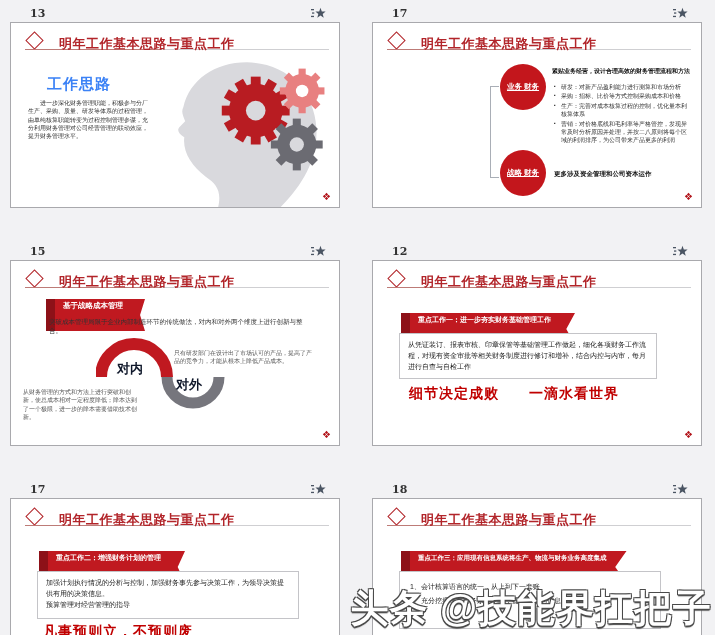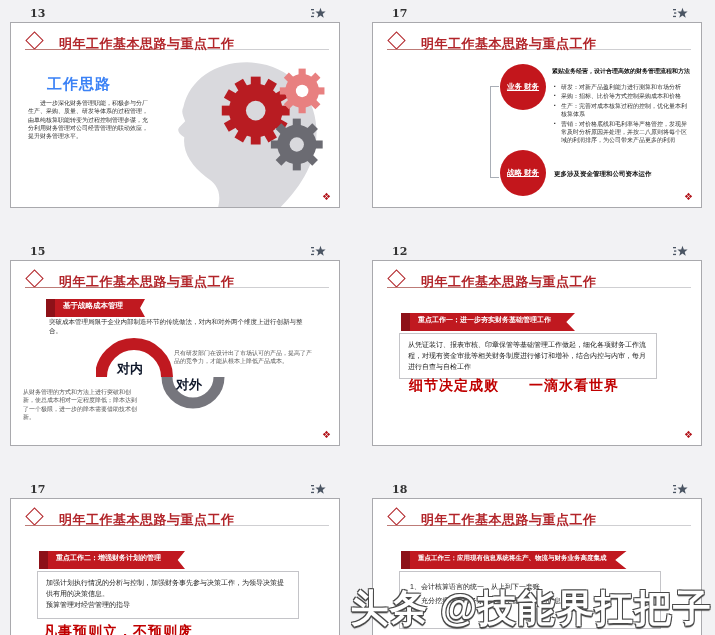--- a/index.html
+++ b/index.html
@@ -18,21 +18,21 @@
   .shead { position:absolute; top:10px; left:12px; right:10px; height:22px; }
   .hdiamond { position:absolute; left:5px; top:1px; width:13px; height:13px;
     border:1.5px solid #b2252a; transform:rotate(45deg); background:#fff; z-index:2; }
   .htitle { position:absolute; left:36px; top:2px; font-size:13px; font-weight:bold;
     color:#b2252a; letter-spacing:.5px; white-space:nowrap; z-index:2; }
   .hrule { position:absolute; left:2px; right:0; top:16px; height:1px;
     background:linear-gradient(to right,#bd7b77 0 45%,#cfcfd2 45% 100%); }
   .corner-logo { position:absolute; right:8px; bottom:5px; font-size:10px;
     color:#b2151b; line-height:1; }
   
-  .banner { position:absolute; height:18px; line-height:14px; background:#c01920;
+  .banner { position:absolute; height:32px; line-height:14px; background:#c01920;
     color:#fff; font-weight:bold; padding-left:17px; white-space:nowrap;
     clip-path:polygon(0 0,100% 0,95% 50%,100% 100%,0 100%); }
   .banner::before { content:""; position:absolute; left:0; top:0; bottom:0;
     width:9px; background:#8d1118; }
   .bodybox { position:absolute; background:#fff; border:1px solid #c4c4c8;
     color:#222; }
   .slogan { position:absolute; color:#c00000; font-weight:800; font-size:14px;
     letter-spacing:1px; white-space:nowrap; }
   
   .s13-title { position:absolute; left:36px; top:52px; font-size:15px;
@@ -214,21 +214,21 @@
       </span>
     </div>
     <div class="slide">
       <div class="shead">
         <span class="hdiamond"></span>
         <span class="htitle">明年工作基本思路与重点工作</span>
         <div class="hrule"></div>
       </div>
       <div class="banner" style="left:28px; top:52px; font-size:7px; padding-right:24px;">重点工作一：进一步夯实财务基础管理工作</div>
       <div class="bodybox" style="left:26px; top:72px; width:258px; height:46px; padding:5px 8px; font-size:7px; line-height:1.6;">从凭证装订、报表审核、印章保管等基础管理工作做起，细化各项财务工作流程，对现有资金审批等相关财务制度进行修订和增补，结合内控与内审，每月进行自查与自检工作</div>
-      <div class="slogan" style="left:36px; top:116px;">
+      <div class="slogan" style="left:36px; top:124px;">
         <span>细节决定成败</span><span style="display:inline-block; width:30px;"></span><span>一滴水看世界</span>
       </div>
       <span class="corner-logo">❖</span>
     </div>
   </div>
 
   <div class="cell">
     <div class="cell-head">
       <span class="slide-num">17</span>
       <span class="star-icon">

